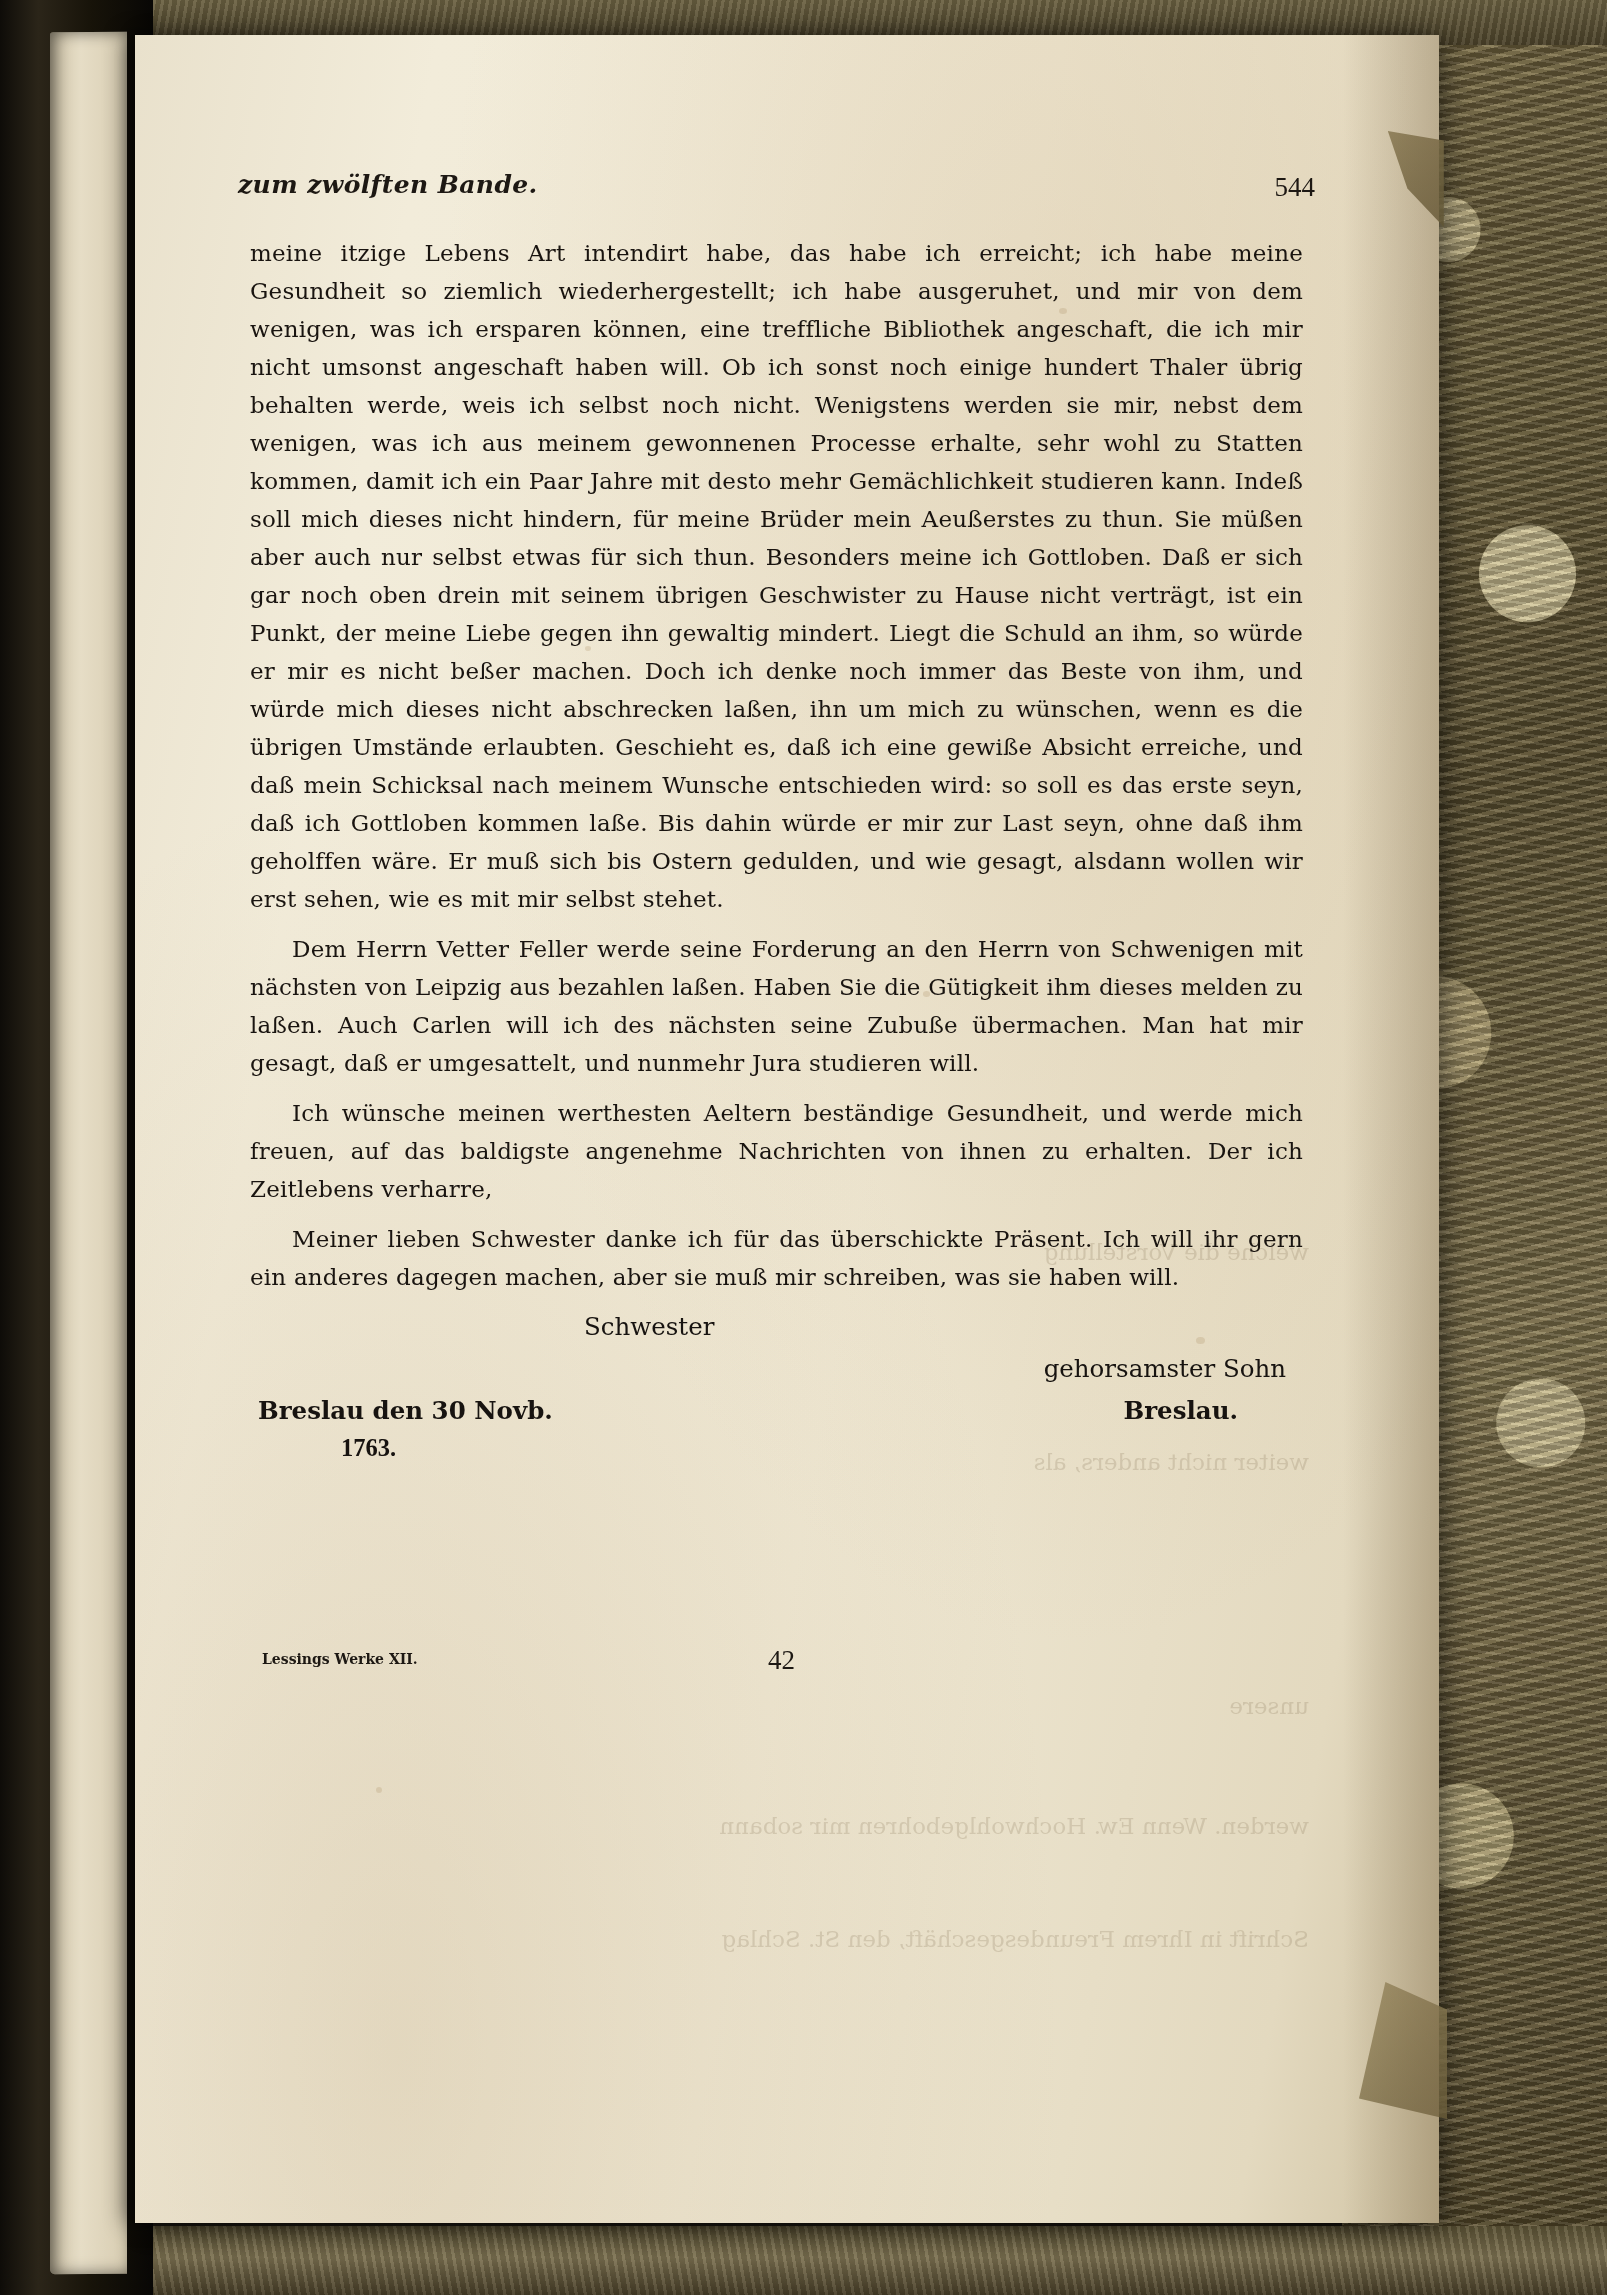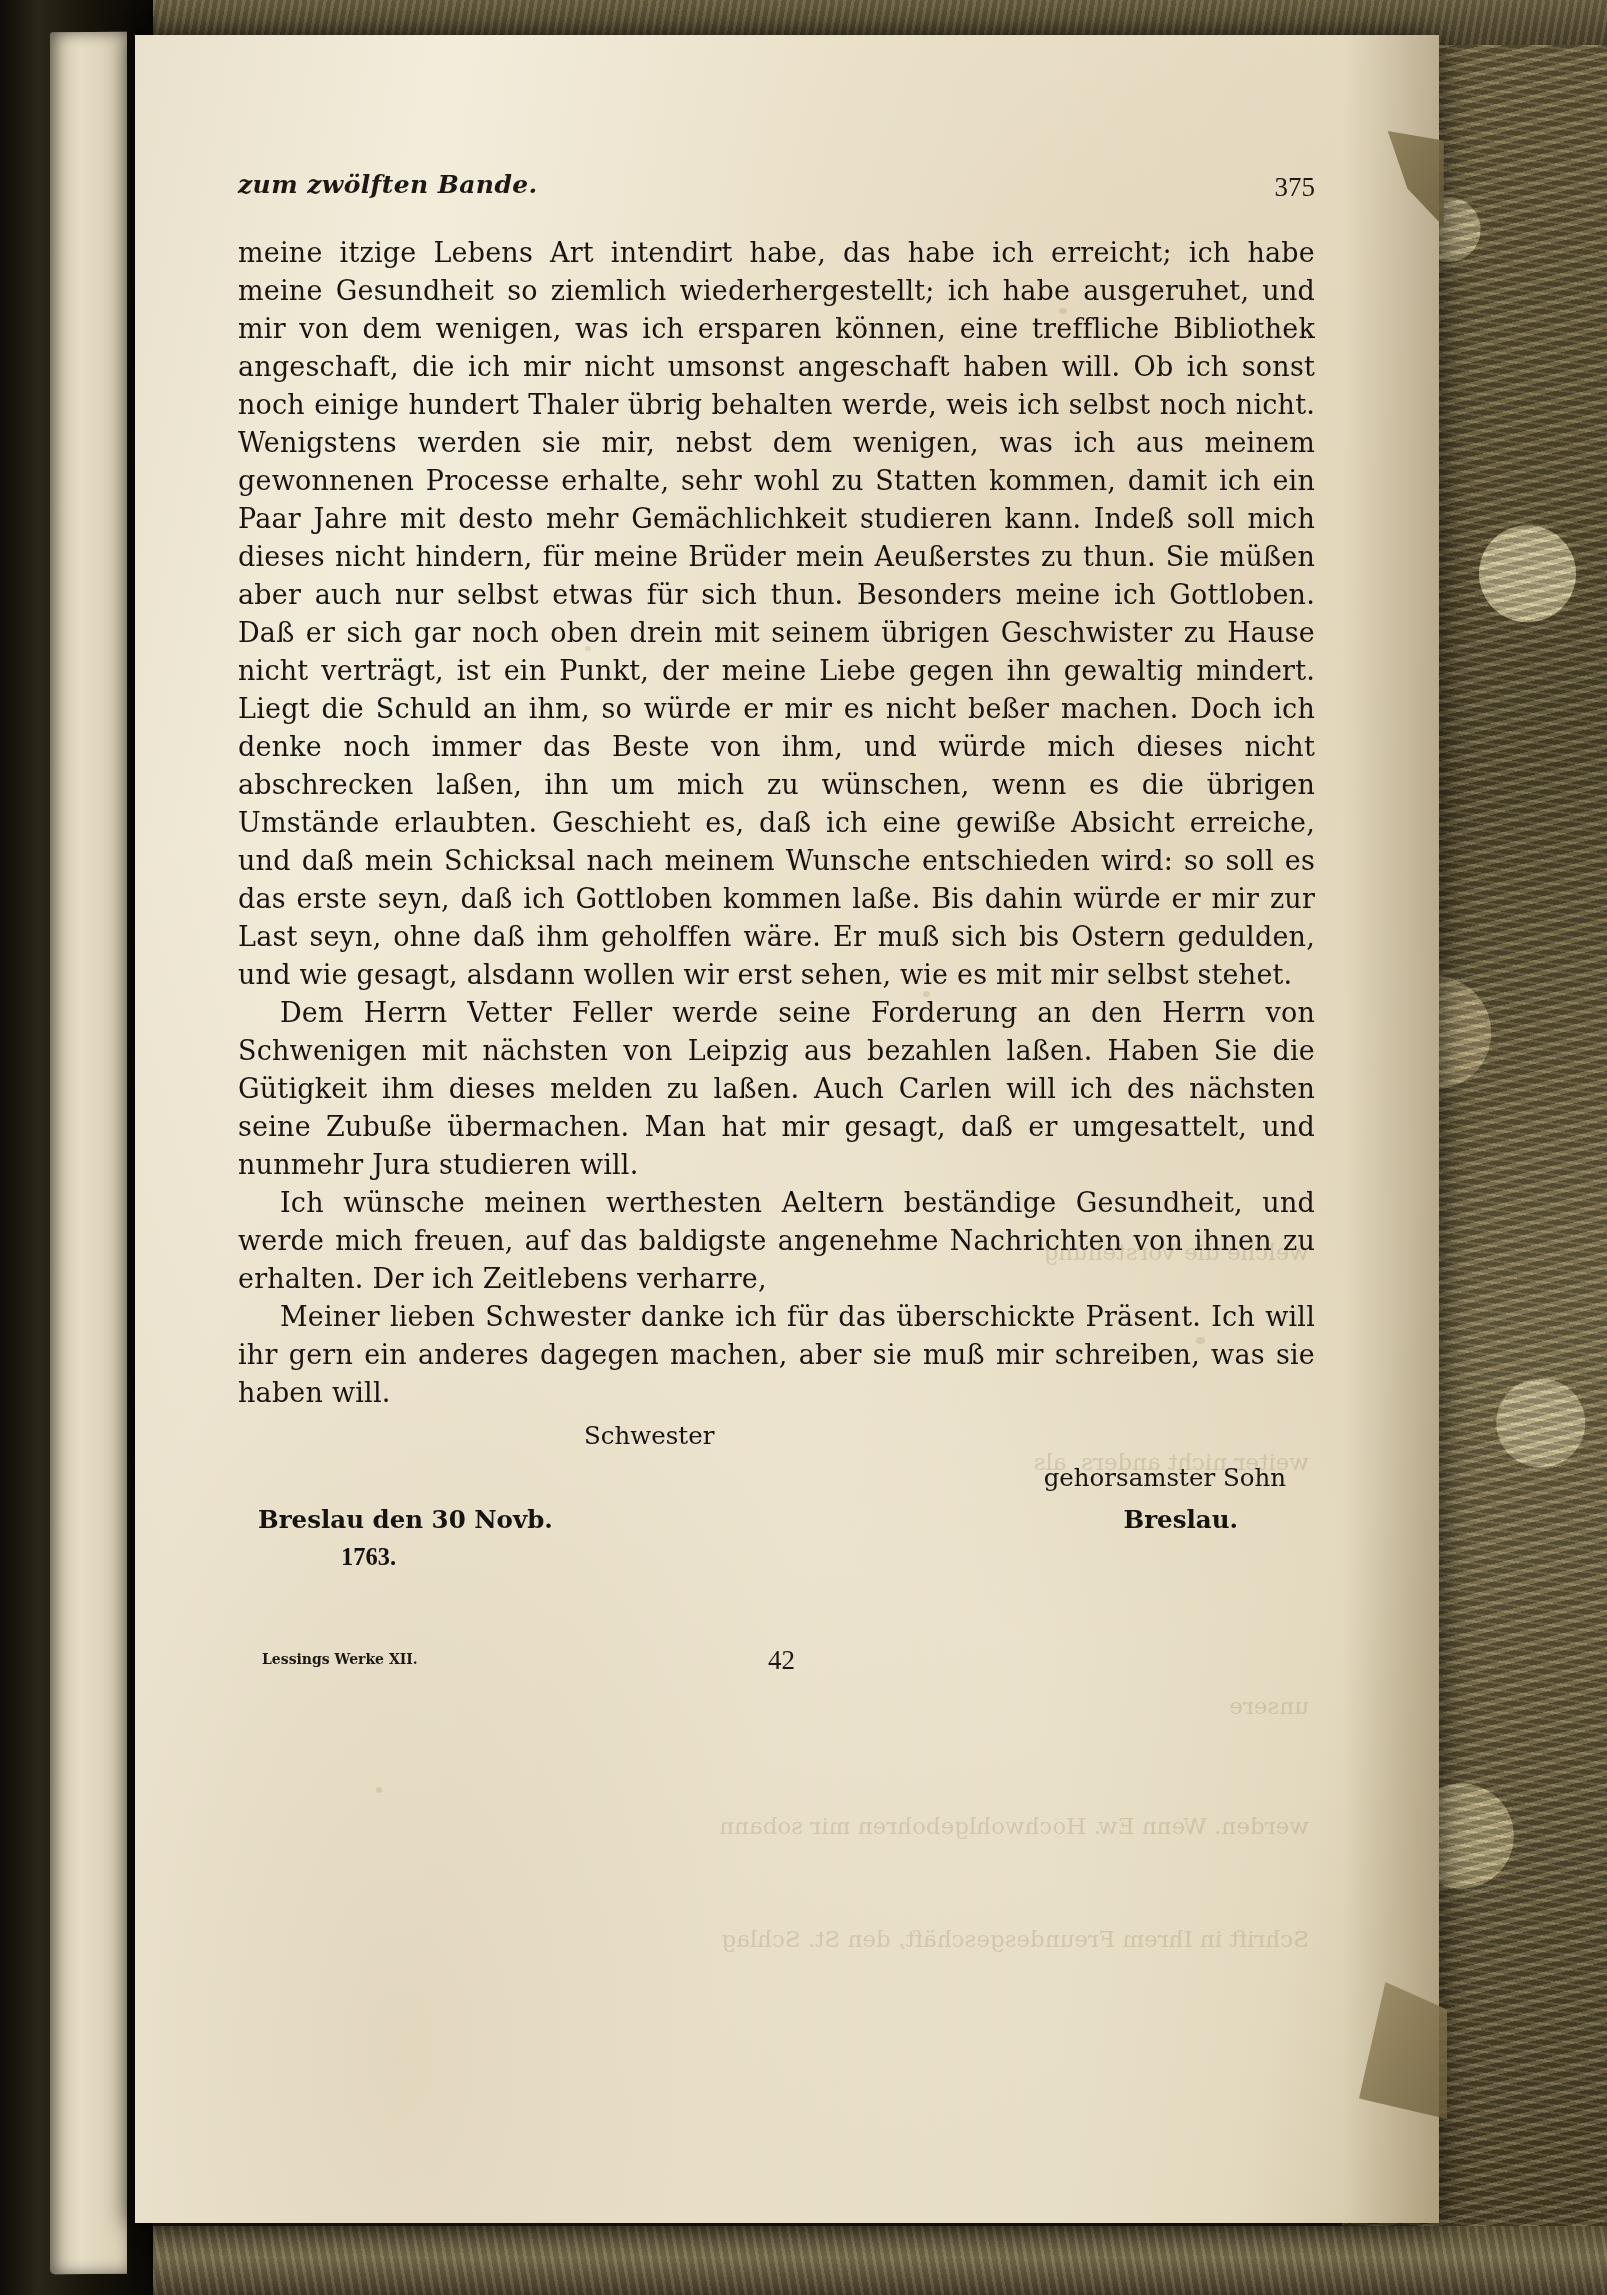--- a/index.html
+++ b/index.html
@@ -146,23 +146,23 @@
   .runhead .folio {
     position: absolute;
     right: 0;
     top: 1.6px;
     font-family: "Liberation Serif", serif;
     font-size: 27px;
     color: #1d1813;
   }
 
   p.body {
-    margin: 0;
-    font-family: "DejaVu Serif", serif;
-    font-size: 27px;
+    margin: 12px;
+    font-family: "DejaVu Serif", serif;
+    font-size: 23px;
     line-height: 38px;
     text-align: justify;
     text-align-last: justify;
     letter-spacing: 0.2px;
     color: #191410;
     -webkit-font-smoothing: antialiased;
   }
   p.body.lastline-left {
     text-align-last: left;
   }
@@ -267,21 +267,21 @@
     <div class="ghost" style="top:1198px;">welche die Vorstellung</div>
     <div class="ghost" style="top:1408px;">weiter nicht anders, als</div>
     <div class="ghost" style="top:1652px;">unsere</div>
     <div class="ghost" style="top:1772px;">werden. Wenn Ew. Hochwohlgebohren mir sobann</div>
     <div class="ghost" style="top:1885px;">Schrift in Ihrem Freundesgeschäft, den St. Schlag</div>
 
     <div class="textblock">
 
       <div class="runhead">
         <div class="title">zum zwölften Bande.</div>
-        <div class="folio">375</div>
+        <div class="folio">544</div>
       </div>
 
       <p class="body lastline-left">meine itzige Lebens Art intendirt habe, das habe ich erreicht; ich habe meine Gesundheit so ziemlich wiederhergestellt; ich habe ausgeruhet, und mir von dem wenigen, was ich ersparen können, eine treffliche Bibliothek angeschaft, die ich mir nicht umsonst angeschaft haben will. Ob ich sonst noch einige hundert Thaler übrig behalten werde, weis ich selbst noch nicht. Wenigstens werden sie mir, nebst dem wenigen, was ich aus meinem gewonnenen Processe erhalte, sehr wohl zu Statten kommen, damit ich ein Paar Jahre mit desto mehr Gemächlichkeit studieren kann. Indeß soll mich dieses nicht hindern, für meine Brüder mein Aeußerstes zu thun. Sie müßen aber auch nur selbst etwas für sich thun. Besonders meine ich Gottloben. Daß er sich gar noch oben drein mit seinem übrigen Geschwister zu Hause nicht verträgt, ist ein Punkt, der meine Liebe gegen ihn gewaltig mindert. Liegt die Schuld an ihm, so würde er mir es nicht beßer machen. Doch ich denke noch immer das Beste von ihm, und würde mich dieses nicht abschrecken laßen, ihn um mich zu wünschen, wenn es die übrigen Umstände erlaubten. Geschieht es, daß ich eine gewiße Absicht erreiche, und daß mein Schicksal nach meinem Wunsche entschieden wird: so soll es das erste seyn, daß ich Gottloben kommen laße. Bis dahin würde er mir zur Last seyn, ohne daß ihm geholffen wäre. Er muß sich bis Ostern gedulden, und wie gesagt, alsdann wollen wir erst sehen, wie es mit mir selbst stehet.</p>
       <p class="body indent lastline-left">Dem Herrn Vetter Feller werde seine Forderung an den Herrn von Schwenigen mit nächsten von Leipzig aus bezahlen laßen. Haben Sie die Gütigkeit ihm dieses melden zu laßen. Auch Carlen will ich des nächsten seine Zubuße übermachen. Man hat mir gesagt, daß er umgesattelt, und nunmehr Jura studieren will.</p>
       <p class="body indent lastline-left">Ich wünsche meinen werthesten Aeltern beständige Gesundheit, und werde mich freuen, auf das baldigste angenehme Nachrichten von ihnen zu erhalten. Der ich Zeitlebens verharre,</p>
       <p class="body indent lastline-left">Meiner lieben Schwester danke ich für das überschickte Präsent. Ich will ihr gern ein anderes dagegen machen, aber sie muß mir schreiben, was sie haben will.</p>
 
       <div class="sig-block">
         <div class="sig-deroselben">Schwester</div>
         <div class="sig-gehorsamster">gehorsamster Sohn</div>

